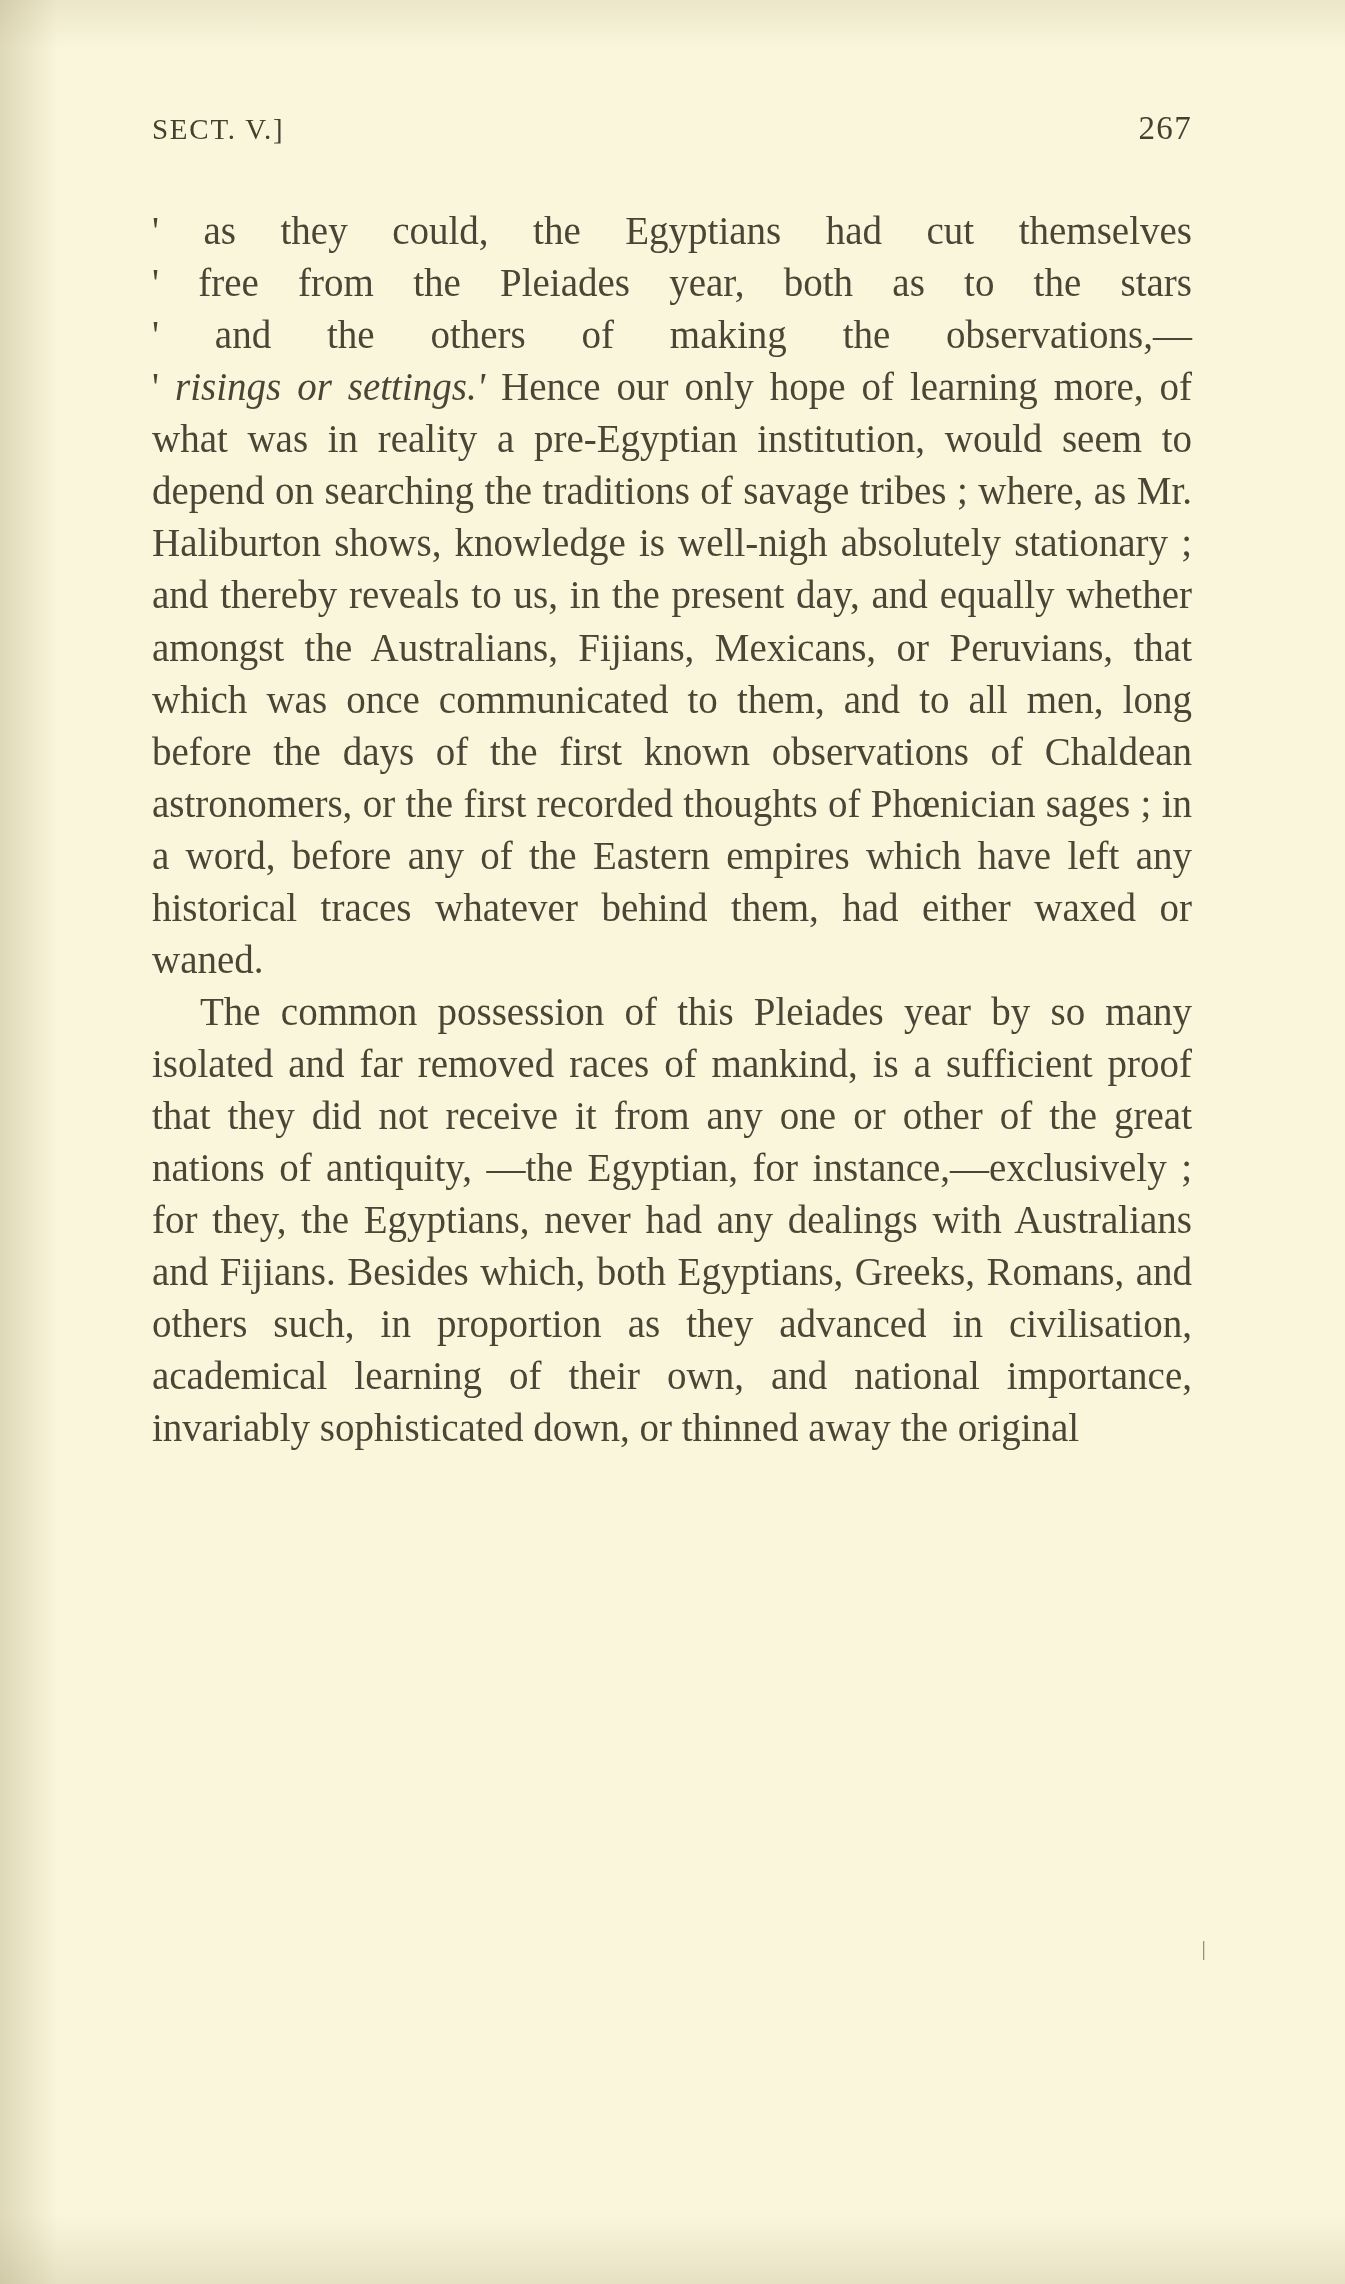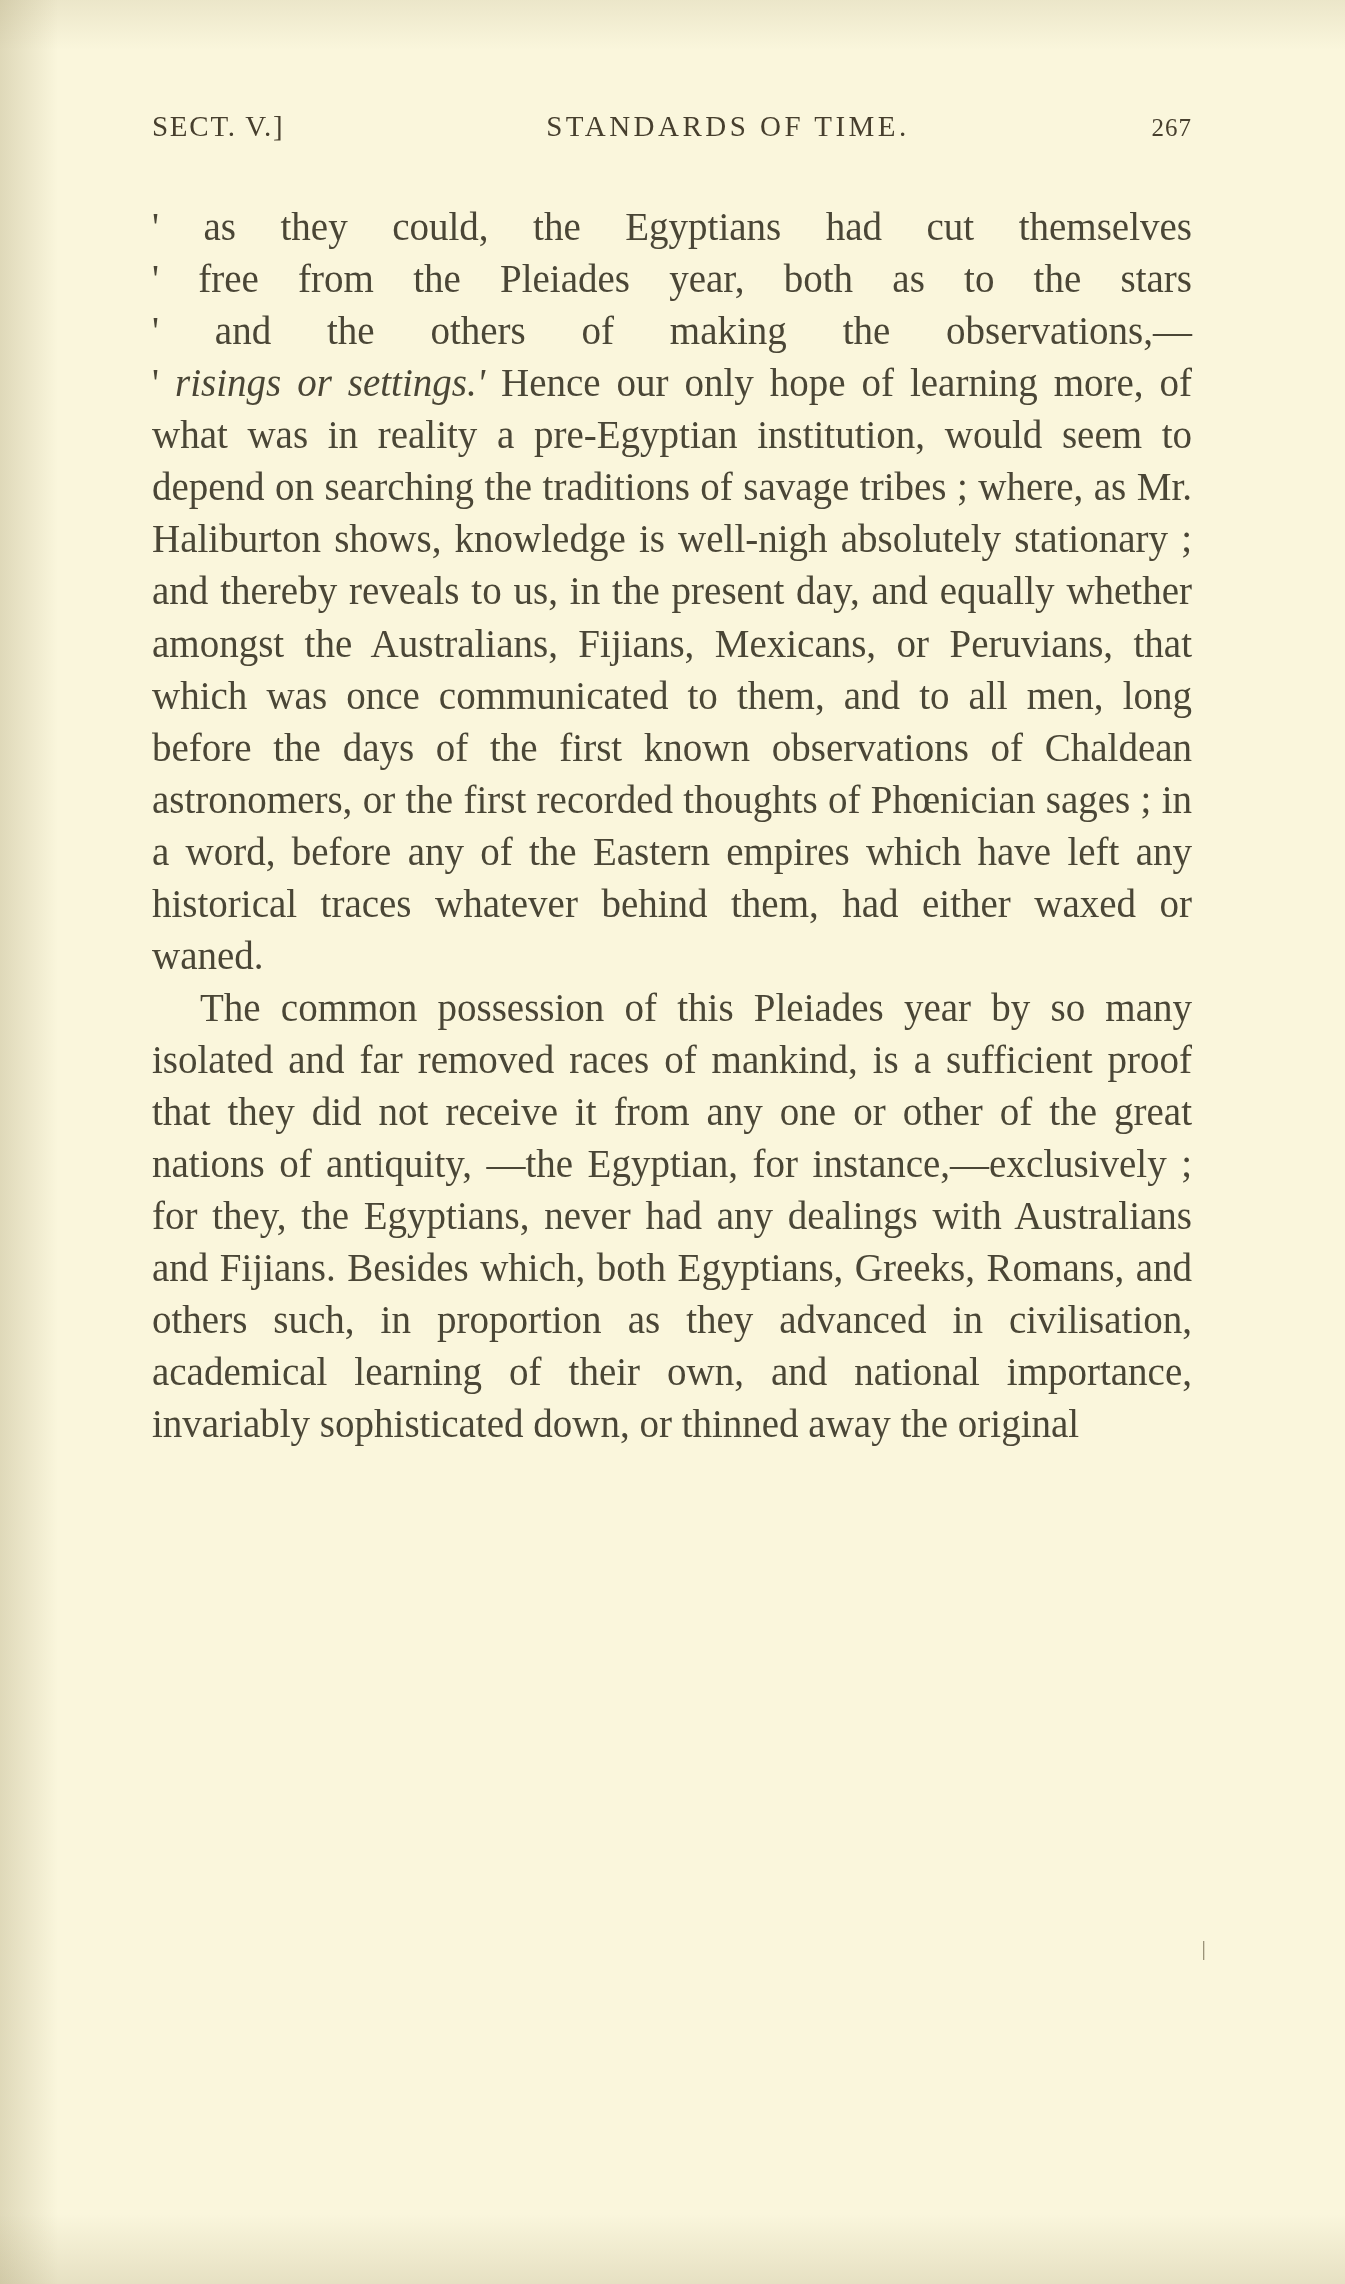--- a/index.html
+++ b/index.html
@@ -45,21 +45,21 @@
   .rh-center {
     flex: 1 1 auto;
     text-align: center;
     letter-spacing: 0.12em;
     padding-left: 20px;
   }
   .rh-right {
     flex: 0 0 auto;
     font-variant: normal;
     letter-spacing: 0.04em;
-    font-size: 25px;
+    font-size: 33px;
     white-space: nowrap;
   }
   .body-text p {
     margin: 0;
     font-size: 39px;
     line-height: 1.335;
     text-align: justify;
     text-justify: inter-word;
     color: #4a4636;
   }
@@ -113,21 +113,20 @@
 <div class="page">
 
   <div class="edge-shade-top"></div>
   <div class="edge-shade-left"></div>
   <div class="edge-shade-bottom"></div>
 
   <div class="page-inner">
 
     <div class="running-head">
       <span class="rh-left">SECT. V.]</span>
-      <span class="rh-center">STANDARDS OF TIME.</span>
       <span class="rh-right">267</span>
     </div>
 
     <div class="body-text">
       <p class="quote-lines">
         <span class="qline">' as they could, the Egyptians had cut themselves</span>
         <span class="qline">' free from the Pleiades year, both as to the stars</span>
         <span class="qline">' and the others of making the observations,—</span>
       </p>
       <p><span>' </span><em>risings or settings.'</em><span> Hence our only hope of learning more, of what was in reality a pre-Egyptian institution, would seem to depend on searching the traditions of savage tribes ; where, as Mr. Haliburton shows, knowledge is well-nigh absolutely stationary ; and thereby reveals to us, in the present day, and equally whether amongst the Australians, Fijians, Mexicans, or Peruvians, that which was once communicated to them, and to all men, long before the days of the first known observations of Chaldean astronomers, or the first recorded thoughts of Phœnician sages ; in a word, before any of the Eastern empires which have left any historical traces whatever behind them, had either waxed or waned.</span></p>

